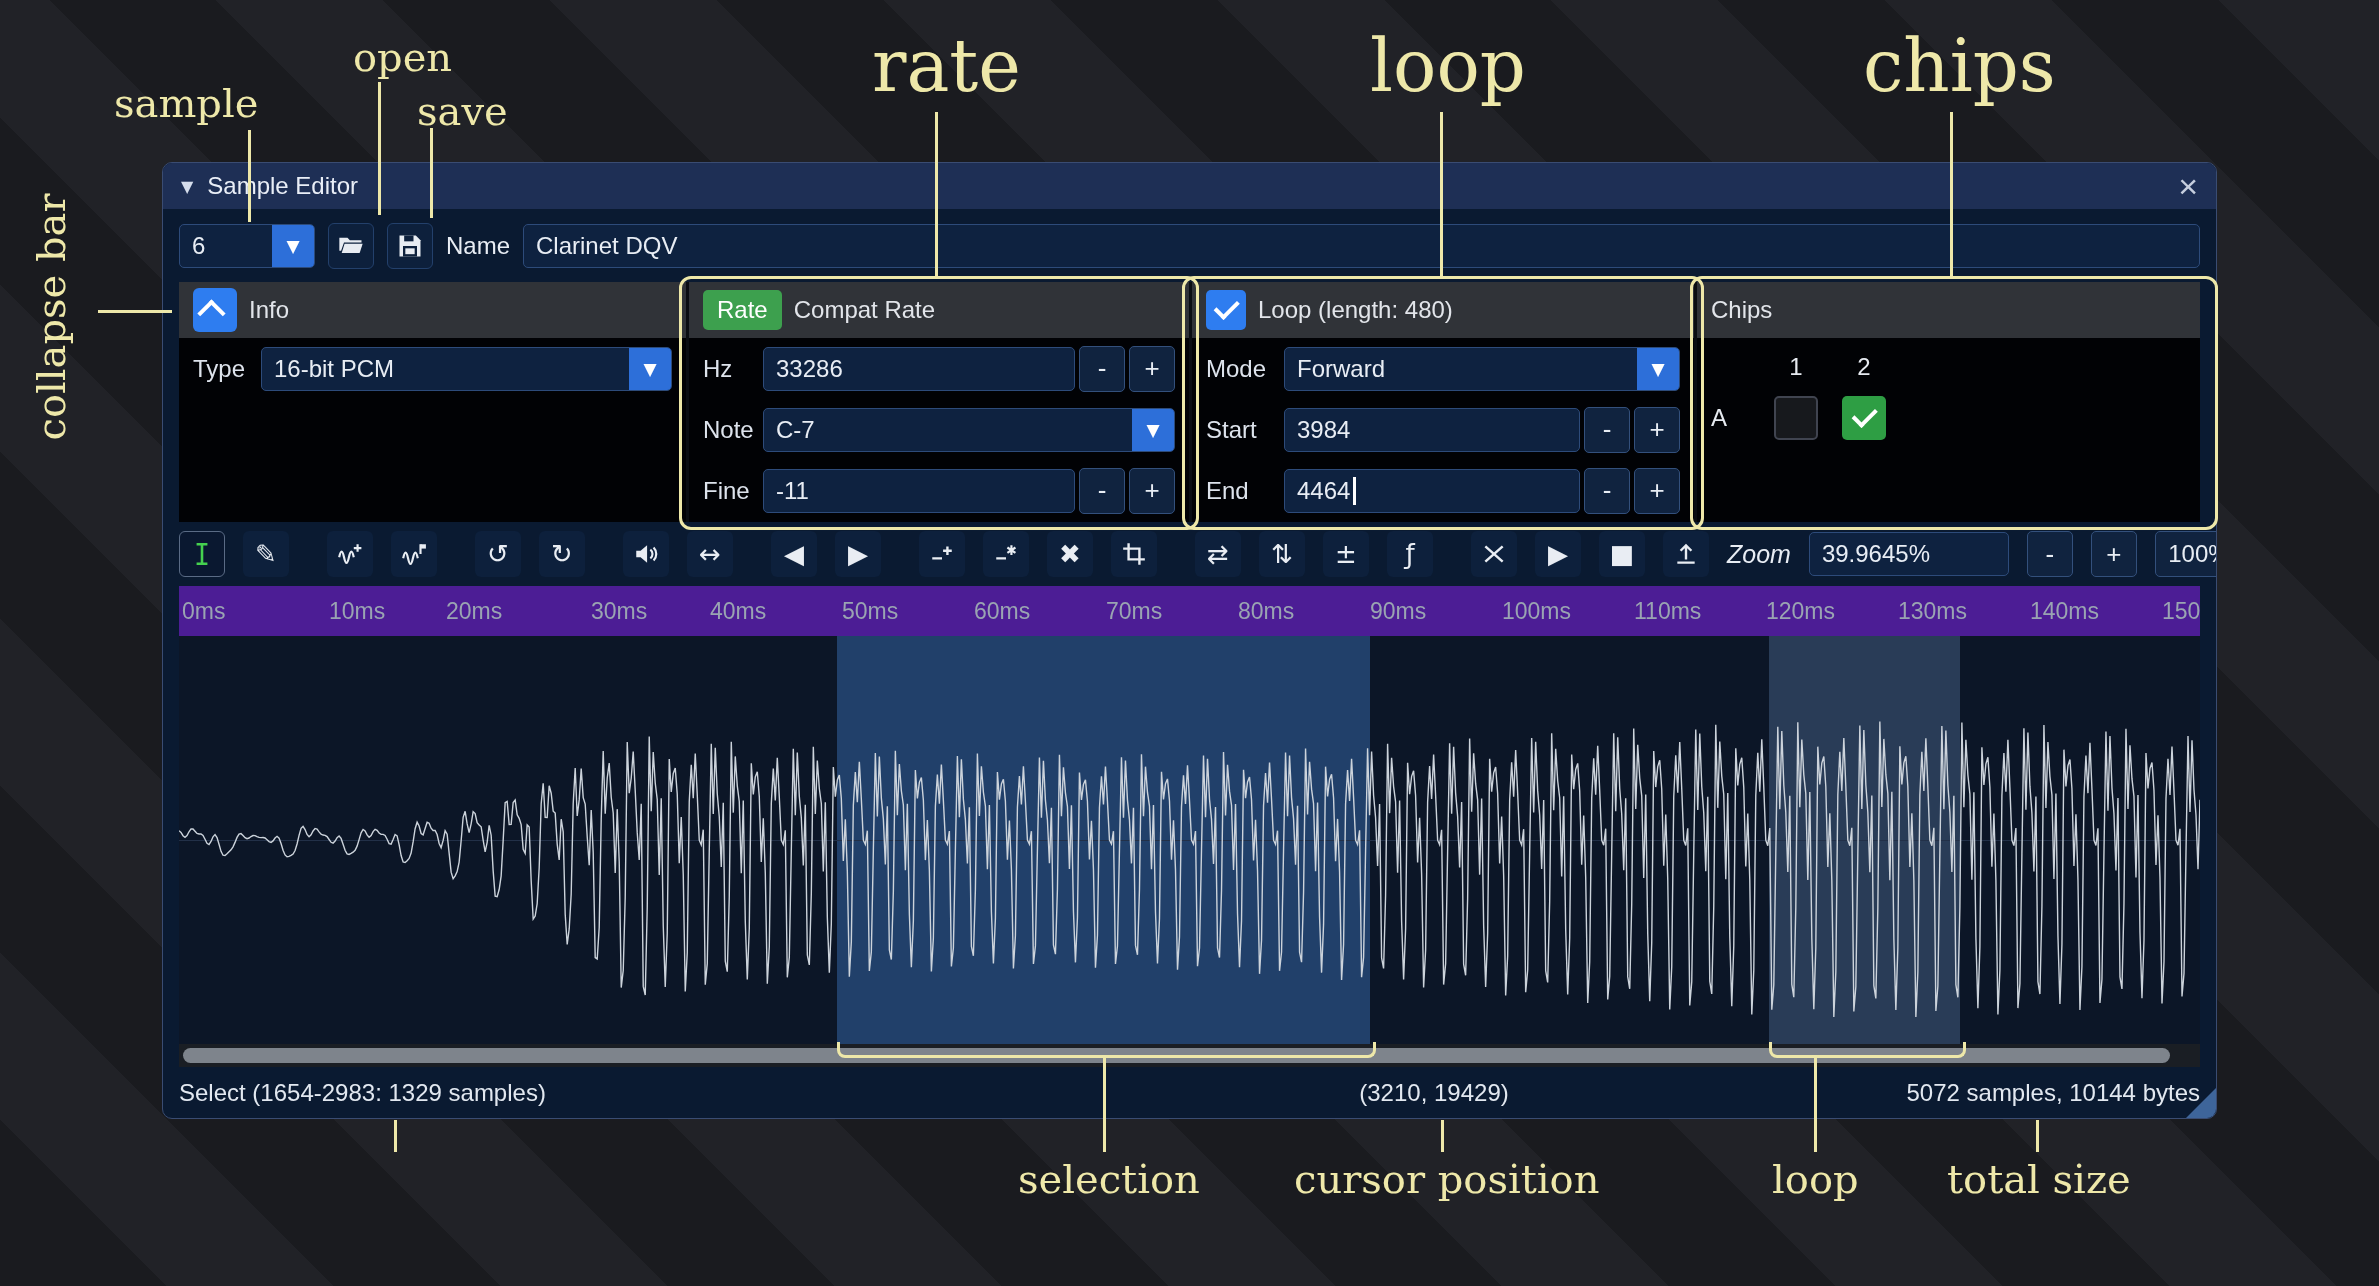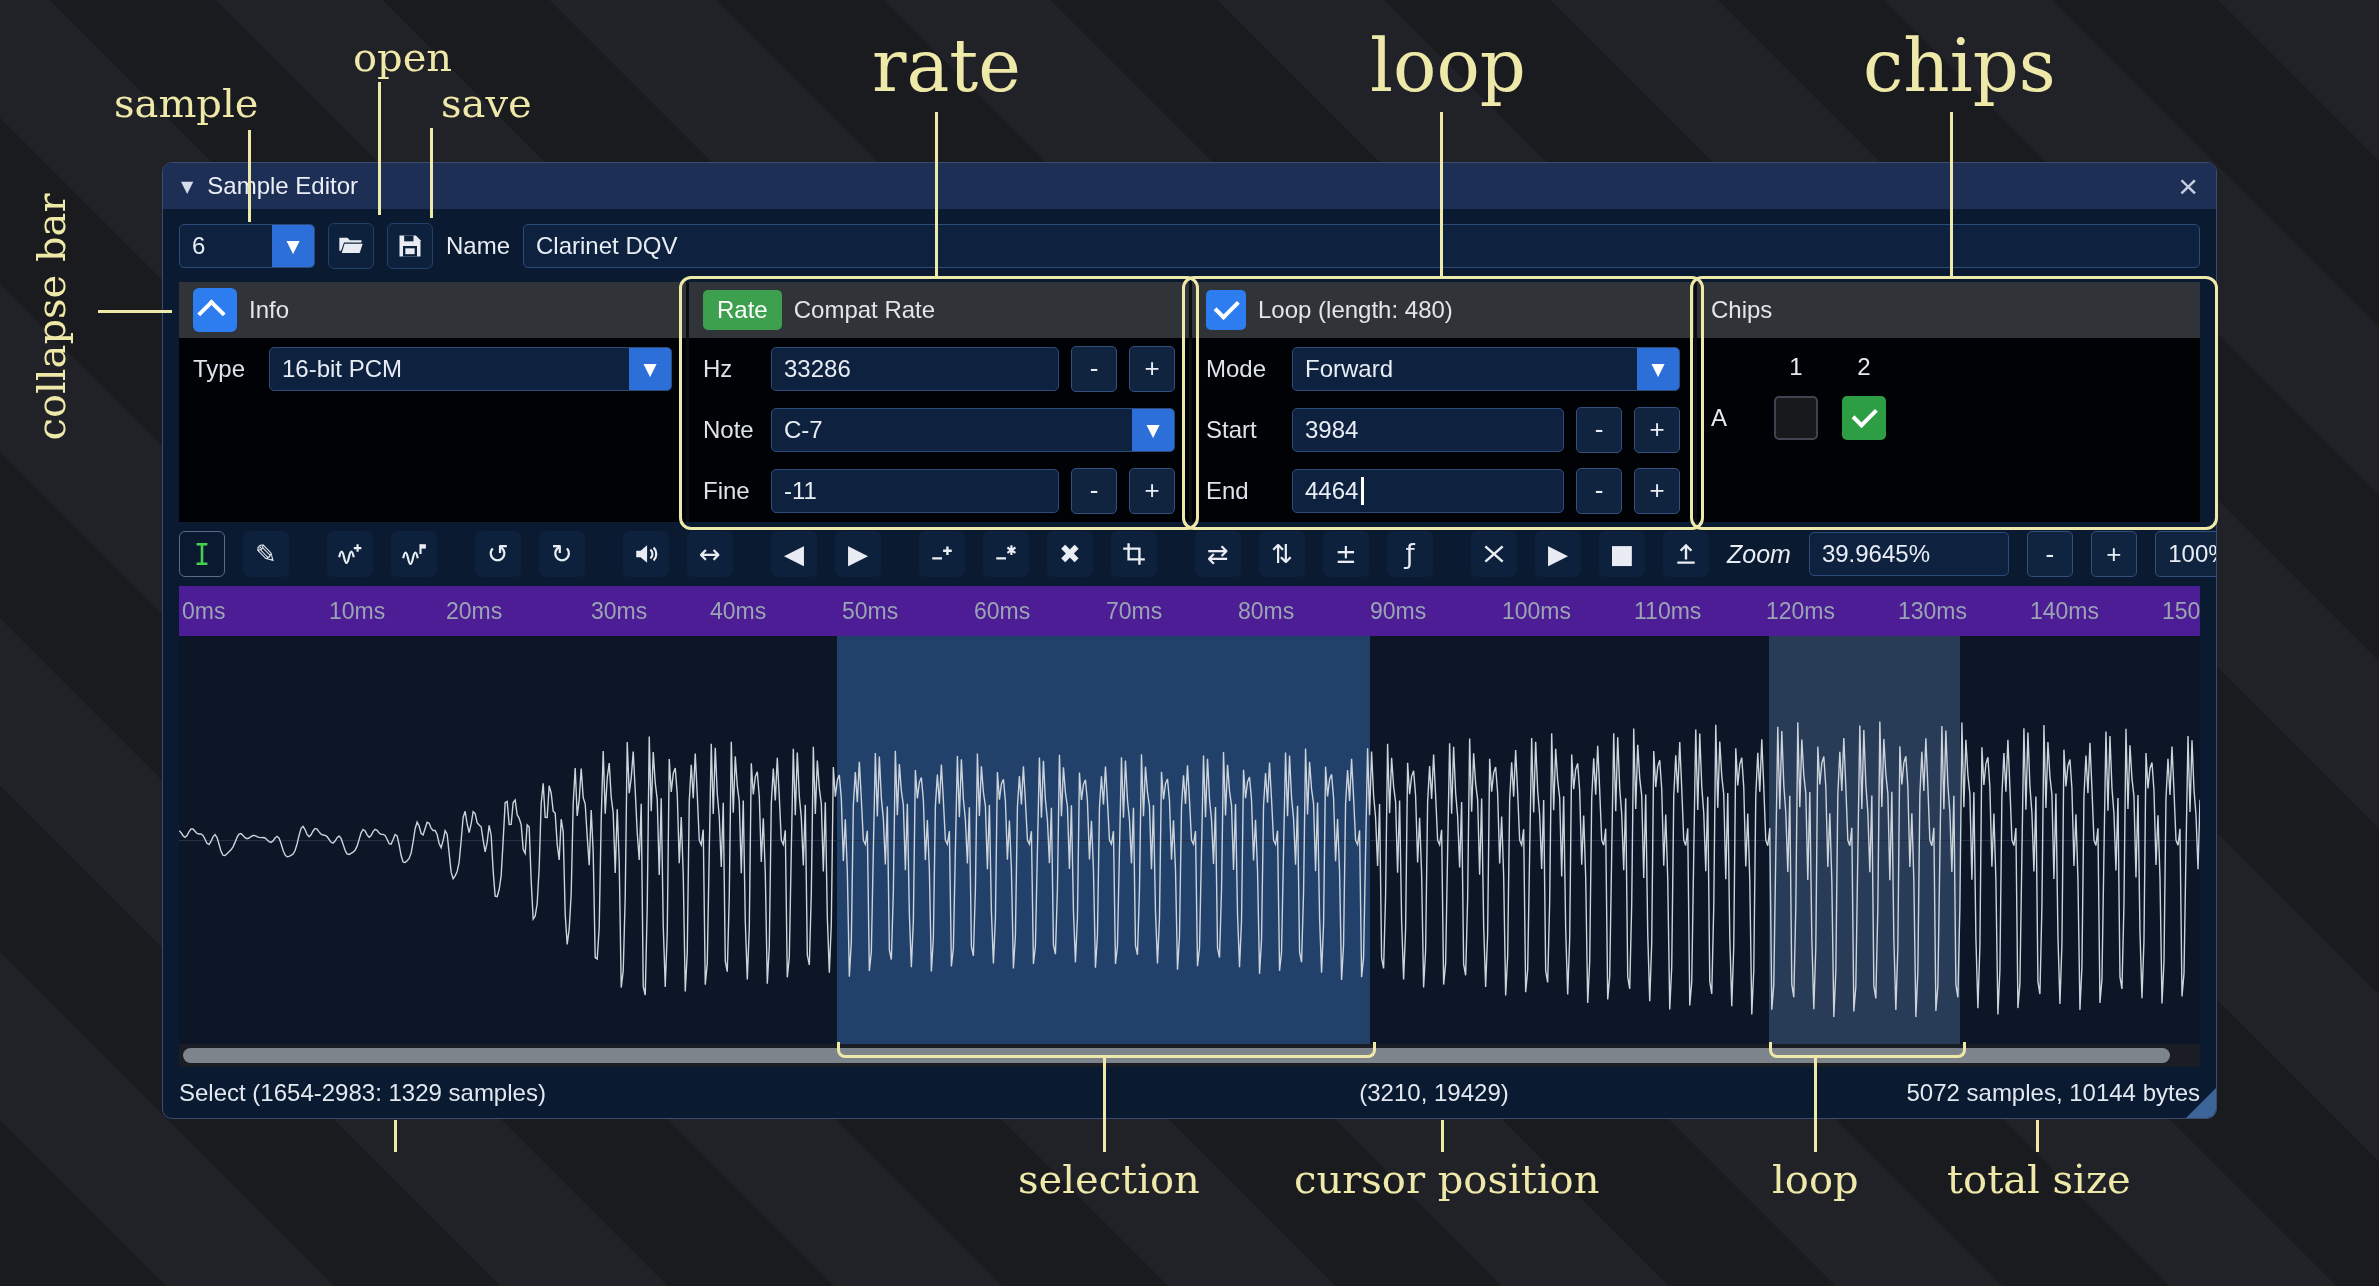--- a/index.html
+++ b/index.html
@@ -37,21 +37,21 @@
   
   .panels{flex:none;height:240px;display:flex;background:#010205;margin:0;}
   .panel{display:flex;flex-direction:column;background:#010205;box-sizing:border-box;}
   .panel+.panel{border-left:3px solid #0a0d12;}
   .p-info{flex:none;width:507px;}
   .p-rate{flex:none;width:503px;}
   .p-loop{flex:none;width:505px;}
   .p-chips{flex:1;}
   .panel-header{flex:none;height:56px;background:#303338;display:flex;align-items:center;
     gap:12px;padding:0 14px;font-size:24px;color:#e2e5ea;}
-  .panel-row{flex:none;height:61px;display:flex;align-items:center;gap:12px;padding:0 14px;}
+  .panel-row{flex:none;height:61px;display:flex;align-items:center;gap:4px;padding:0 14px;}
   .row-label{font-size:24px;color:#dde3ec;flex:none;}
   .info-label{min-width:64px;}
   .rate-label{min-width:56px;}
   .loop-label{min-width:74px;}
   .grow{flex:1;}
   .sqbtn{width:44px;height:44px;flex:none;background:#10233f;border:1px solid #33507c;border-radius:5px;
     color:#e8edf4;font-size:26px;display:flex;align-items:center;justify-content:center;cursor:pointer;}
   .checkbox{width:40px;height:40px;flex:none;background:#2e7df0;border-radius:5px;
     display:flex;align-items:center;justify-content:center;cursor:pointer;}
   .checkmark{width:10px;height:19px;border-right:4px solid #fff;border-bottom:4px solid #fff;
@@ -412,21 +412,21 @@
       <span class="status-size">5072 samples, 10144 bytes</span>
     </div>
 
     <div class="resize-grip"></div>
   </div>
 
   <div class="ann">
 
     <span class="ann-small" style="left:114px;top:80px;">sample</span>
     <span class="ann-small" style="left:353px;top:34px;">open</span>
-    <span class="ann-small" style="left:417px;top:80px;margin-left:24px;">save</span>
+    <span class="ann-small" style="left:417px;top:88px;">save</span>
     <span class="ann-big" style="left:872px;top:24px;">rate</span>
     <span class="ann-big" style="left:1370px;top:24px;">loop</span>
     <span class="ann-big" style="left:1863px;top:24px;">chips</span>
 
     <div class="vertical-label" style="left:18px;top:192px;width:64px;height:250px;">
       <span>collapse bar</span>
     </div>
 
     <div class="vline" style="left:248px;top:130px;height:92px;"></div>
     <div class="vline" style="left:378px;top:82px;height:133px;"></div>

